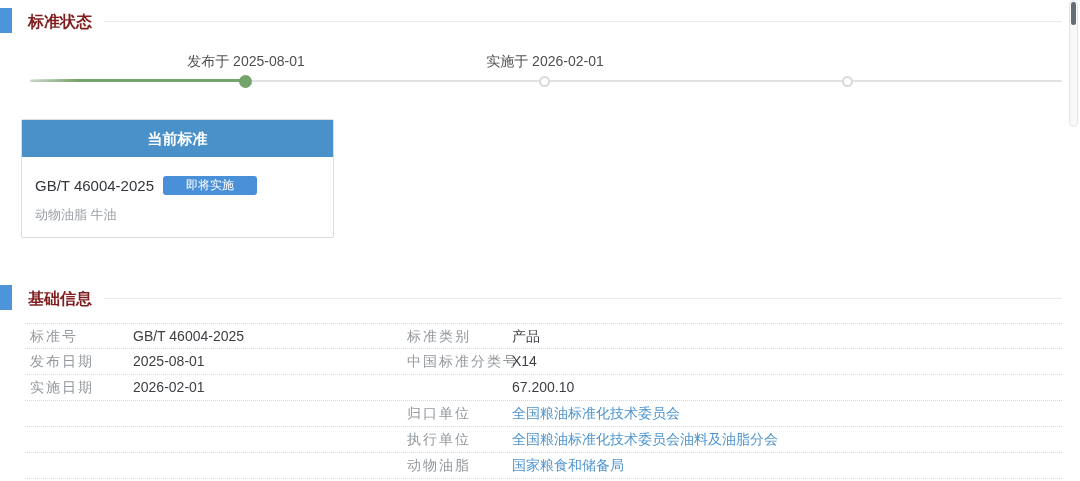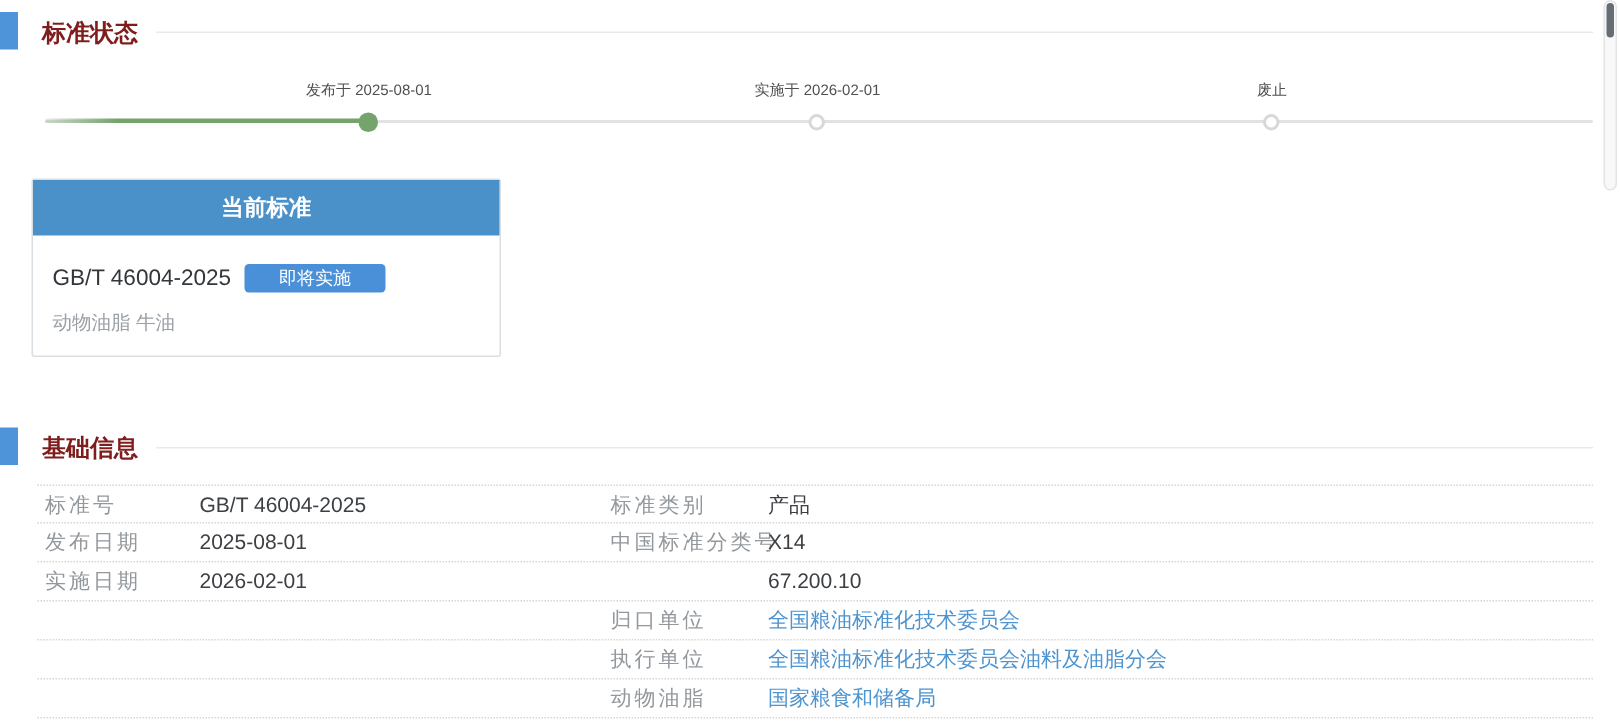--- a/index.html
+++ b/index.html
@@ -8,21 +8,21 @@
     position:relative; width:1080px; height:481px; background:#fff;
     font-family:"Liberation Sans","DejaVu Sans",sans-serif; overflow:hidden;
     color:#3c3f43;
   }
   
   .sec-marker { position:absolute; left:0; width:12px; height:25px; background:var(--marker_blue,#4e94d9); }
   .sec-title { position:absolute; left:28px; font-size:16px; font-weight:bold; color:#7f1d1d; }
   .sec-line { position:absolute; left:104px; height:1px; background:#e9e9e9; }
 
   
-  .tl-label { position:absolute; top:53px; width:220px; text-align:center; font-size:10px; color:#4d4f52; }
+  .tl-label { position:absolute; top:53px; width:220px; text-align:center; font-size:14px; color:#4d4f52; }
   .tl-line-gray { position:absolute; top:80px; left:30px; width:1032px; height:2px; background:#e2e2e2; border-radius:1px; }
   .tl-line-green { position:absolute; top:79px; left:30px; width:217px; height:3px; border-radius:2px;
     background:linear-gradient(to right, rgba(116,164,107,.2), var(--active_green,#74a46b) 22%); }
   .tl-dot-active { position:absolute; top:75px; width:13px; height:13px; border-radius:50%; background:var(--active_green,#74a46b); }
   .tl-dot-pending { position:absolute; top:76px; width:11px; height:11px; border-radius:50%; background:#fff; border:2px solid #d8d8d8; }
 
   
   .card { position:absolute; left:21px; top:119px; width:313px; height:119px; background:#fff;
     border:1px solid #d9dee3; border-radius:2px; }
   .card-header { height:37px; line-height:37px; text-align:center; background:var(--accent_blue,#4a90c9);
@@ -59,21 +59,20 @@
 
   <div class="sec-marker" style="top:8px;"></div>
   <div class="sec-title" style="top:12px;">标准状态</div>
   <div class="sec-line" style="top:21px; width:958px;"></div>
 
   <div class="tl-line-gray"></div>
   <div class="tl-line-green"></div>
 
   <div class="tl-label" style="left:136px;">发布于 2025-08-01</div>
   <div class="tl-label" style="left:435px;">实施于 2026-02-01</div>
-  <div class="tl-label" style="left:738px;">废止</div>
 
   <div class="tl-dot-active" style="left:239px;"></div>
   <div class="tl-dot-pending" style="left:539px;"></div>
   <div class="tl-dot-pending" style="left:842px;"></div>
 
   <div class="card">
     <div class="card-header">当前标准</div>
     <div class="card-body">
       <div class="card-code-row">
         <span class="card-code">GB/T 46004-2025</span>

